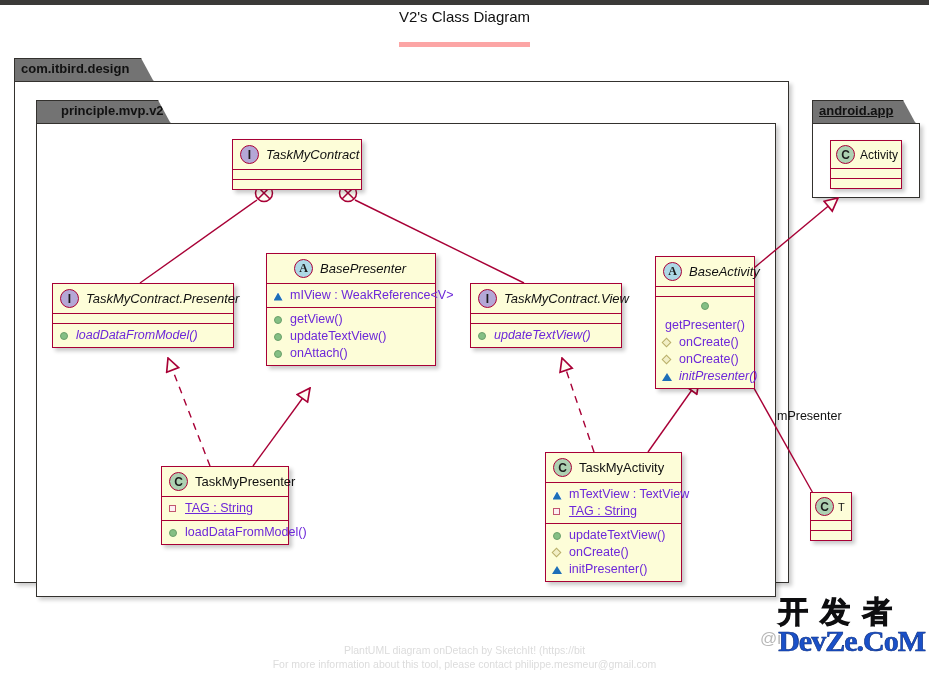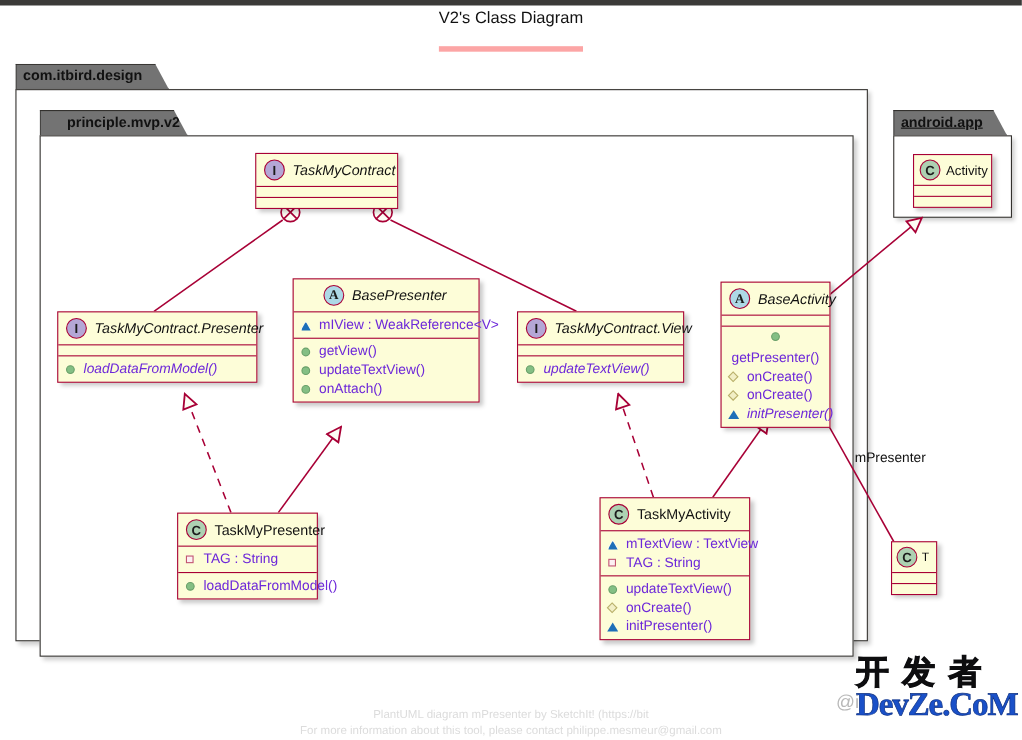--- a/index.html
+++ b/index.html
@@ -30,21 +30,21 @@
   .cls .hdr{display:flex;align-items:center;gap:7px;padding:5px 9px 5px 7px;
        border-bottom:1.6px solid #a80036;}
   .cls .hdr .nm{font-size:13px;color:#111;white-space:nowrap;}
   .cls.italic .hdr .nm{font-style:italic;text-align:center;}
   .cls .sect{padding:3px 6px 3px 6px;border-bottom:1.6px solid #a80036;min-height:9px;}
   .cls .sect:last-child{border-bottom:none;}
   .cls .sect.empty{height:9px;padding:0;}
   .row{display:flex;align-items:center;gap:6px;font-size:12.5px;color:#6d28d9;
        line-height:17px;white-space:nowrap;}
   .row.it{font-style:italic;}
-  .row .txt.stat{}
+  .row .txt.stat{text-decoration:underline;}
 
   
   .circ{width:19px;height:19px;border-radius:50%;flex:0 0 19px;
         display:flex;align-items:center;justify-content:center;
         font-size:12px;font-weight:bold;color:#1c1c1c;
         border:1.6px solid #a80036;box-sizing:border-box;}
   .circ.iface{background:#b4a7d6;}
   .circ.abs{background:#add8e6;font-family:"Liberation Serif",serif;}
   .circ.klass{background:#add1b2;}
 
@@ -310,21 +310,21 @@
 <div class="cls" style="left:810px;top:492px;width:42px;">
   <div class="hdr" style="padding:4px 4px 4px 4px;gap:4px;">
     <span class="circ klass">C</span>
     <span class="nm" style="font-size:11px;">T</span>
   </div>
   <div class="sect empty"></div>
   <div class="sect empty"></div>
 </div>
 
 <div id="footer">
-  <div>PlantUML diagram mPresenter by SketchIt! (https://bit</div>
+  <div>PlantUML diagram onDetach by SketchIt! (https://bit</div>
   <div>For more information about this tool, please contact philippe.mesmeur@gmail.com</div>
 </div>
 
 <div id="wm-at">@i</div>
 <div id="wm">
   <div class="cn">开发者</div>
   <div class="en">DevZe.CoM</div>
 </div>
 
 </body></html>

